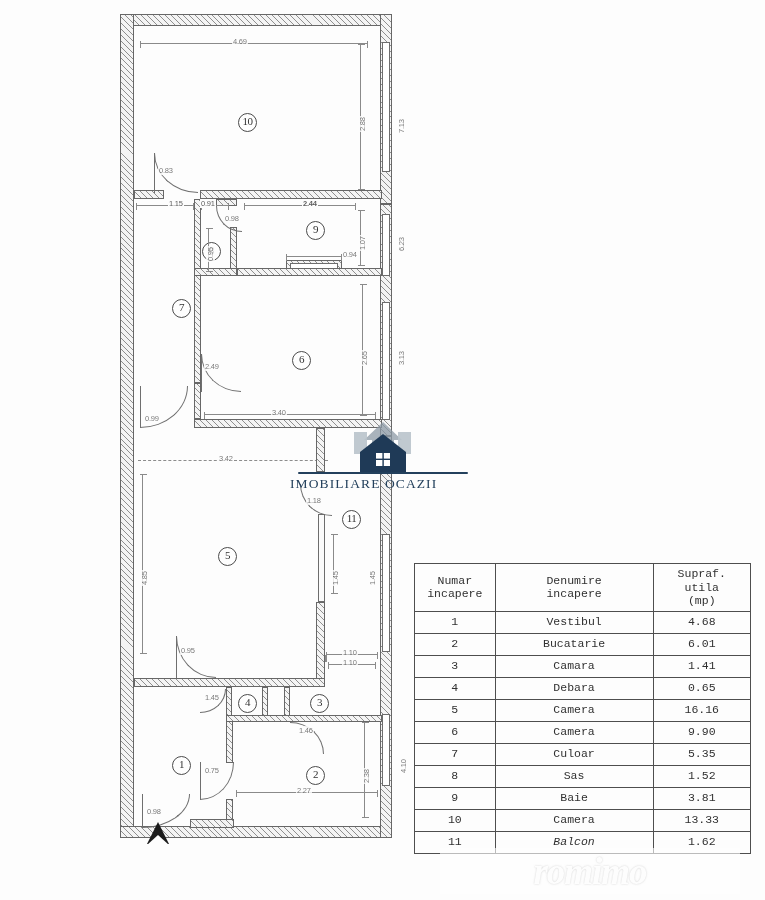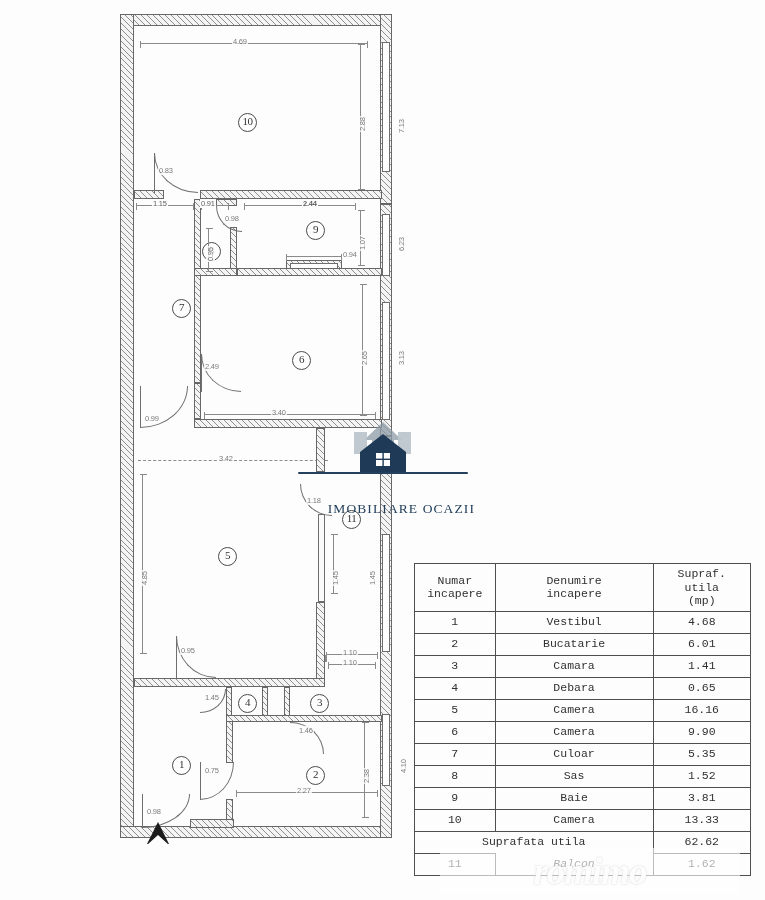--- a/index.html
+++ b/index.html
@@ -199,26 +199,25 @@
     top: 420px;
     width: 185px;
     height: 80px;
     pointer-events: none;
   }
   #logo-wm .brand {
     position: absolute;
     left: 0;
     top: 56px;
     width: 185px;
-    text-align: right;
+    text-align: left;
     font-family: "Liberation Serif", serif;
     font-size: 13.5px;
     letter-spacing: 1.1px;
     color: #23405c;
-    margin-top: 25px;
   }
   #logo-wm .hline {
     position: absolute;
     left: 8px;
     top: 52px;
     width: 170px;
     height: 2px;
     background: #23405c;
     border-radius: 2px;
   }
@@ -310,21 +309,21 @@
     <div class="dimtxt blur" style="left:104px; top:200px;">0.98</div>
 
     <div class="rnum" style="left:186px; top:207px;">9</div>
 
     <div class="wall" style="left:166px; top:246px; width:56px; height:16px;"></div>
     <div class="thinwall" style="left:170px; top:249px; width:48px; height:10px; background:#ffffff;"></div>
 
     <div class="wall" style="left:117px; top:254px; width:145px; height:8px;"></div>
 
     <div class="dimline-h" style="left:16px; top:191px; width:58px;"></div>
-    <div class="dimtxt" style="left:32px; top:185px;">1.15</div>
+    <div class="dimtxt" style="left:48px; top:185px;">1.15</div>
     <div class="dimline-h" style="left:81px; top:191px; width:28px;"></div>
     <div class="dimtxt" style="left:80px; top:185px;">0.91</div>
     <div class="dimline-h" style="left:124px; top:191px; width:112px;"></div>
     <div class="dimtxt" style="left:182px; top:185px;font-weight:bold;">2.44</div>
     <div class="dimline-v" style="left:240px; top:196px; height:56px;"></div>
     <div class="dimtxt blur vert" style="left:238px; top:237px;">1.07</div>
     <div class="dimtxt blur vert" style="left:277px; top:238px;">6.23</div>
     <div class="dimline-h" style="left:166px; top:242px; width:56px;"></div>
     <div class="dimtxt blur" style="left:186px; top:236px;margin-left:36px;">0.94</div>
     <div class="dimline-v" style="left:88px; top:214px; height:44px;"></div>
@@ -507,24 +506,20 @@
             <td>9</td>
             <td>Baie</td>
             <td>3.81</td>
           </tr>
           <tr>
             <td>10</td>
             <td>Camera</td>
             <td>13.33</td>
           </tr>
           <tr>
-            <td colspan="2" class="sumlabel" style="border-bottom: none;">Suprafata utila</td>
-            <td>62.62</td>
-          </tr>
-          <tr>
             <td>11</td>
             <td style="border-top: none; font-style: italic;">Balcon</td>
             <td>1.62</td>
           </tr>
         </tbody>
     </table>
   </div>
 
   <div id="bottom-wm">
     <div class="strip"></div>

